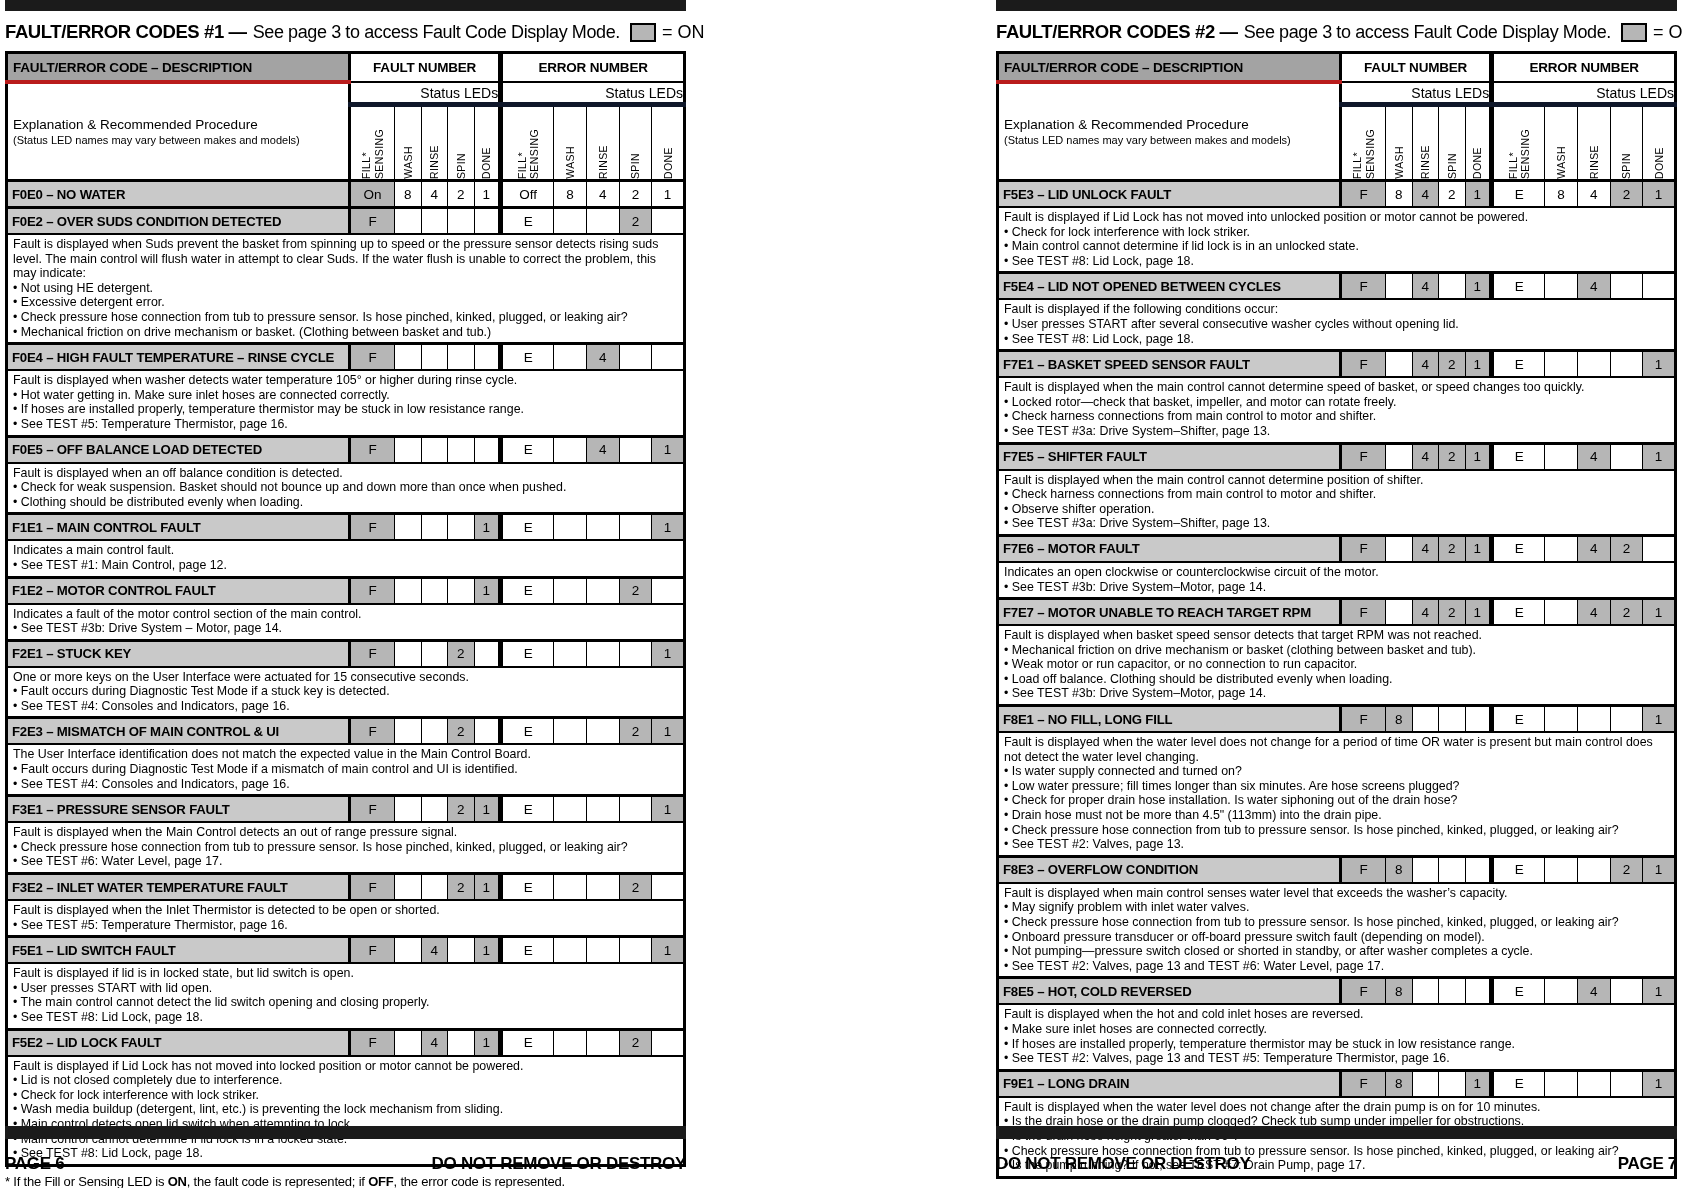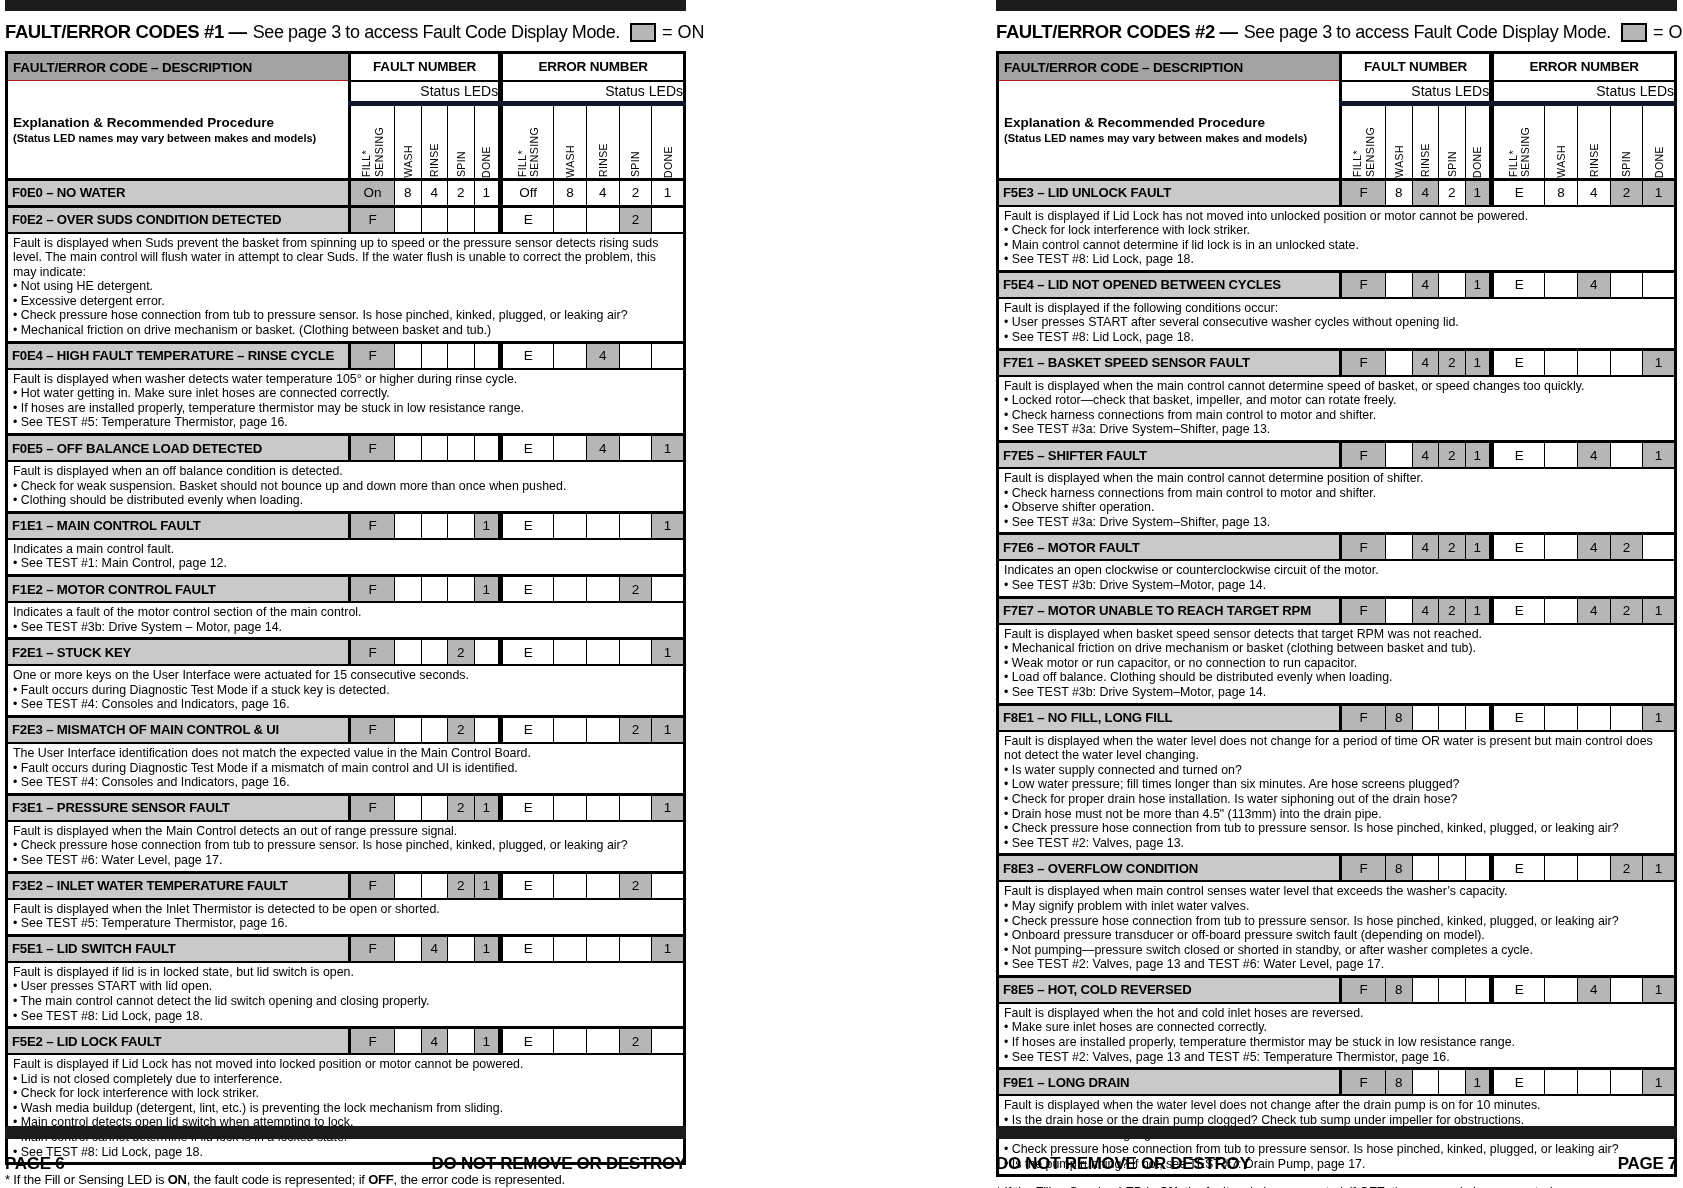--- a/index.html
+++ b/index.html
@@ -31,29 +31,29 @@
     width:100%; border-collapse:collapse; table-layout:fixed;
     border:3px solid #000;
   }
   .fault-table th, .fault-table td { padding:0; }
 
   
   th.hdr-desc {
     background:var(--header-bg,#a3a3a3);
     text-align:left; font-size:13.5px; font-weight:bold;
     padding:3px 4px 3px 5px; height:20px; letter-spacing:-0.2px;
-    border-bottom:1px solid #b91c1c;
+    border-bottom:4px solid #b91c1c;
   }
   th.hdr-section {
     font-size:13.5px; font-weight:bold; text-align:center; height:20px;
     border-bottom:2px solid #000; letter-spacing:-0.2px;
   }
   td.hdr-expl {
     vertical-align:middle; text-align:left; padding:2px 4px 2px 5px;
-    font-weight:bold;
+    font-weight:normal;
   }
   .expl-main { font-size:13.5px; margin-bottom:2px; }
   .expl-note { font-size:11px; }
   th.hdr-status { font-weight:normal; font-size:14px; text-align:right; height:19px; border-bottom:5px solid #0f172a; }
   th.vcell { vertical-align:bottom; height:72px; border-left:1px solid #000; font-weight:normal; }
   .vwrap { display:flex; justify-content:center; align-items:flex-end; }
   .vlabel {
     writing-mode:vertical-rl; transform:rotate(180deg);
     font-size:10.5px; letter-spacing:0.4px; line-height:1.15;
     padding-bottom:4px;

